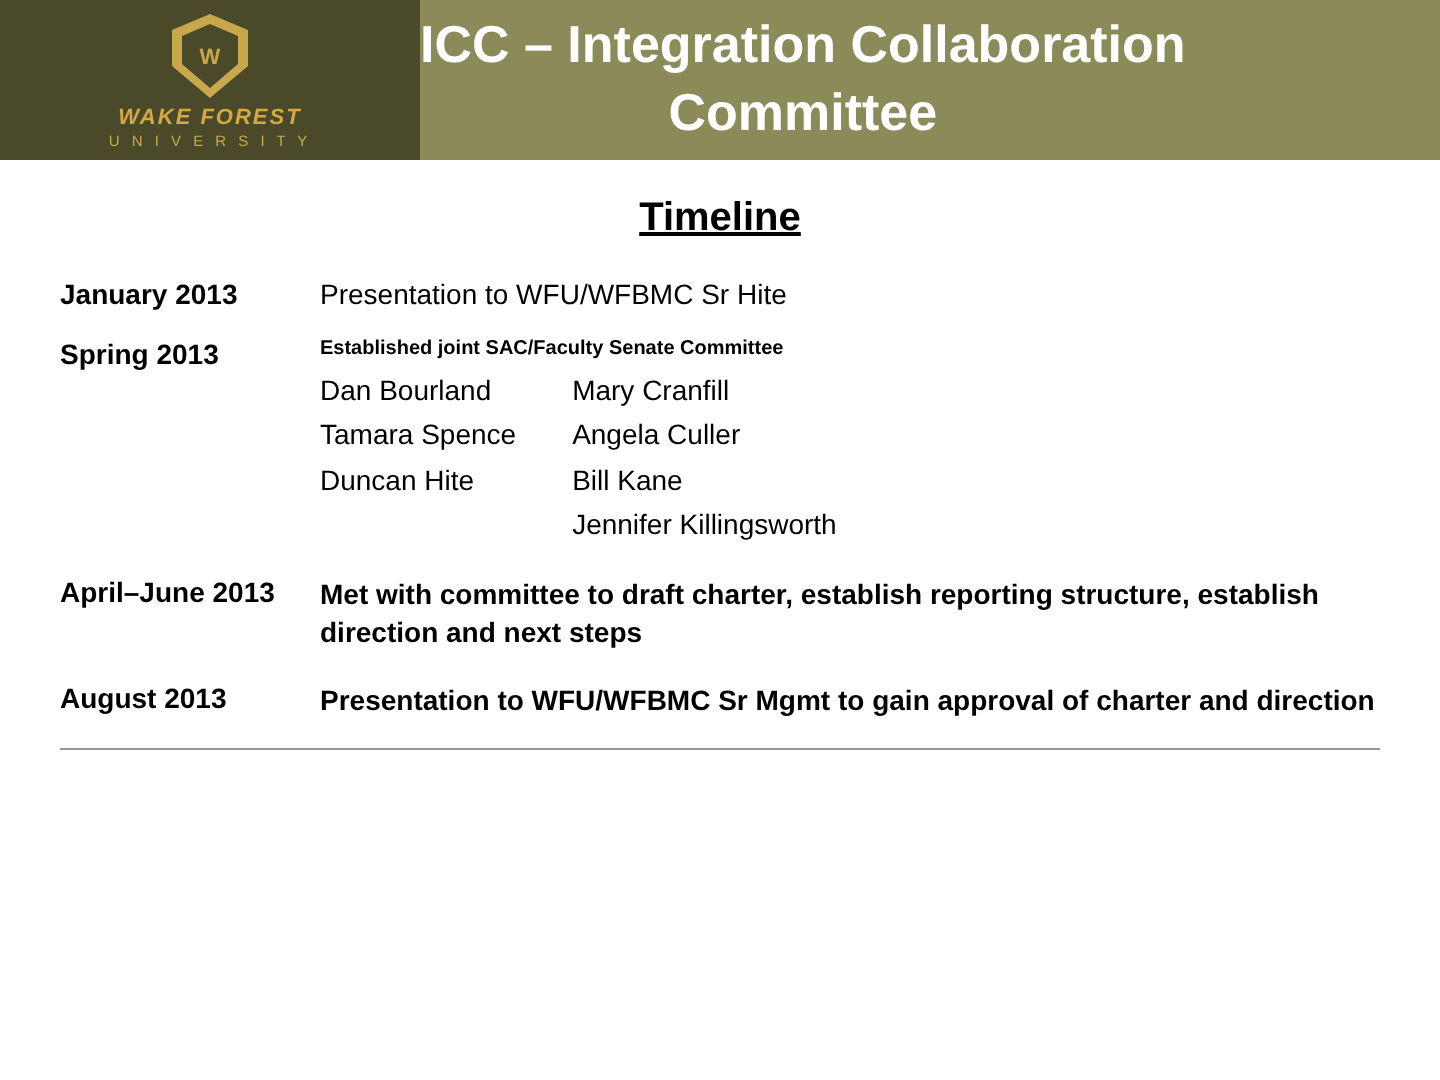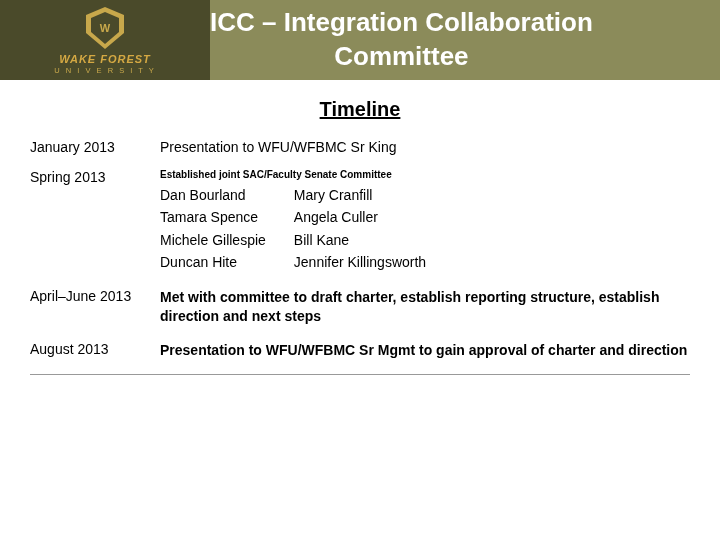--- a/index.html
+++ b/index.html
@@ -58,21 +58,21 @@
 
     .timeline-item {
       display: flex;
       margin-bottom: 14px;
       font-size: 14px;
       color: #000;
     }
 
     .timeline-date {
       min-width: 130px;
-      font-weight: normal;
+      font-weight: bold;
       padding-right: 10px;
       color: #000;
     }
 
     .timeline-detail {
       flex: 1;
     }
 
     .timeline-detail .main-text {
       font-weight: bold;
@@ -153,33 +153,32 @@
     </div>
   </div>
 </div>
 
 <div class="content">
   <div class="timeline-heading">Timeline</div>
 
   <div class="timeline-item">
     <div class="timeline-date">January 2013</div>
     <div class="timeline-detail">
-      <span>Presentation to WFU/WFBMC Sr King</span>
+      <span>Presentation to WFU/WFBMC Sr Hite</span>
     </div>
   </div>
 
   <div class="timeline-item">
     <div class="timeline-date">Spring 2013</div>
     <div class="timeline-detail">
       <div class="main-text">Established joint SAC/Faculty Senate Committee</div>
       <div class="committee-columns">
         <div class="committee-col">
           <div>Dan Bourland</div>
           <div>Tamara Spence</div>
-          <div>Michele Gillespie</div>
           <div>Duncan Hite</div>
         </div>
         <div class="committee-col">
           <div>Mary Cranfill</div>
           <div>Angela Culler</div>
           <div>Bill Kane</div>
           <div>Jennifer Killingsworth</div>
         </div>
       </div>
     </div>

